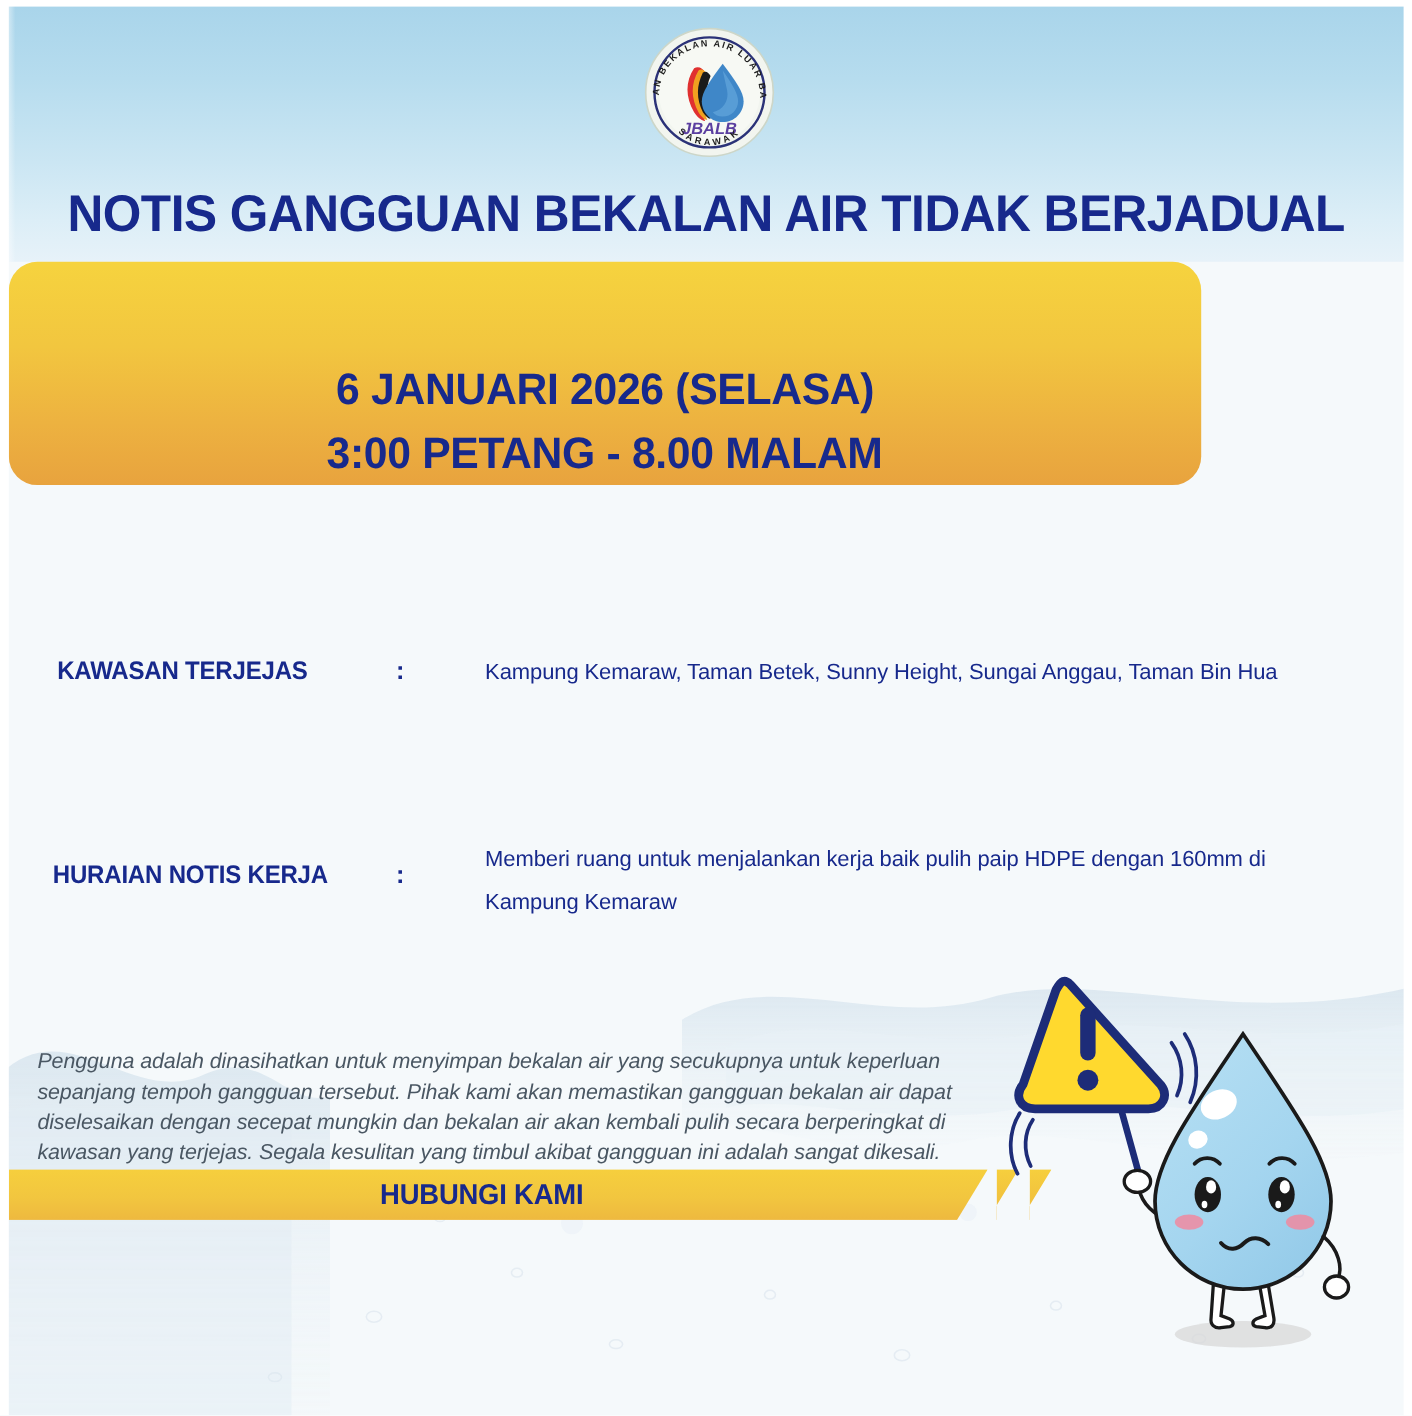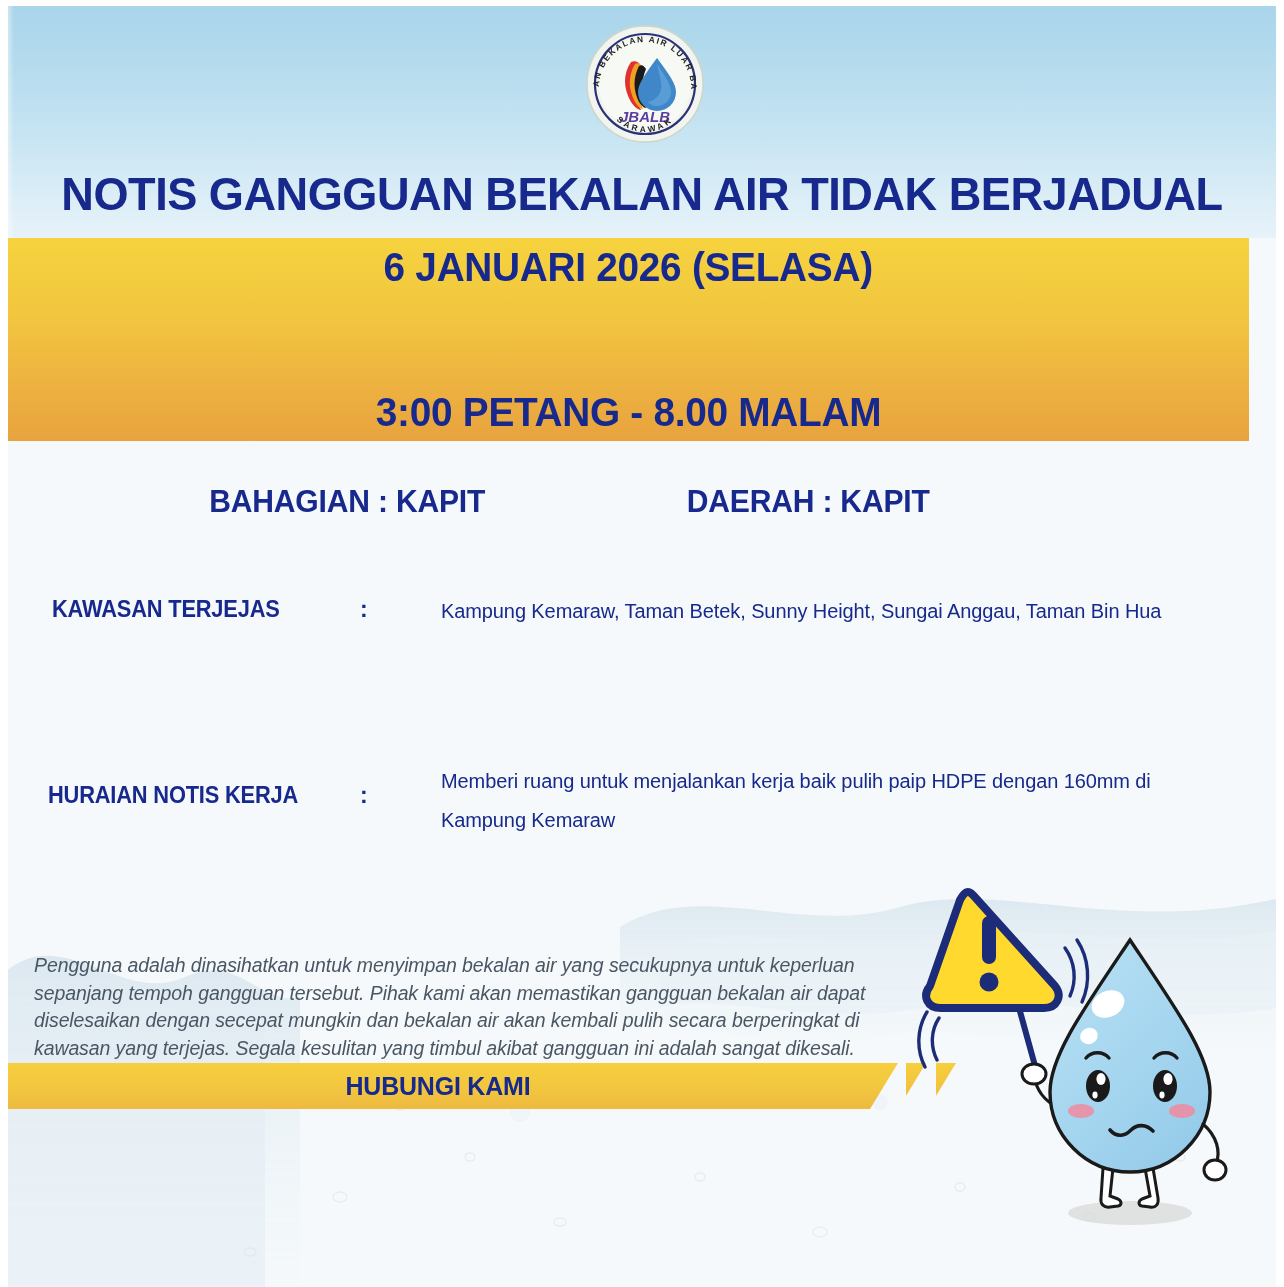--- a/index.html
+++ b/index.html
@@ -42,24 +42,24 @@
     text-align: center;
     font-size: 47px; font-weight: bold;
     letter-spacing: -0.5px;
     color: #17298c;
     transform: scaleX(0.96);
     white-space: nowrap;
   }
 
   
   .date-banner {
-    position: absolute; left: 8px; top: 238px; width: 1241px; height: 203px;
+    position: absolute; left: 8px; top: 238px; width: 1084px; height: 203px;
     background: linear-gradient(180deg, #f6d33e 0%, #f2c63f 38%, #edb240 72%, #e8a33e 100%);
     display: flex; flex-direction: column;
-    align-items: center; justify-content: space-between;
+    align-items: center; justify-content: flex-end; border-radius: 26px;
   }
   .date-line {
     font-size: 40px; font-weight: bold; color: #17298c;
     letter-spacing: -0.3px; line-height: 1.45;
     transform: scaleX(0.97);
     white-space: nowrap;
   }
 
   
   .splash {
@@ -207,24 +207,20 @@
       <ellipse cx="400" cy="250" rx="5" ry="3.5"></ellipse>
         <ellipse cx="1180" cy="300" rx="5" ry="4"></ellipse>
     </g>
     <g fill="#e8f0f6" opacity="0.7">
       <circle cx="520" cy="255" r="10"></circle>
         <circle cx="880" cy="245" r="8"></circle>
         <circle cx="1130" cy="265" r="9"></circle>
     </g>
   </svg>
 
-  <div class="region-row">
-    <div class="region-item region-bahagian">BAHAGIAN : KAPIT</div>
-    <div class="region-item region-daerah">DAERAH : KAPIT</div>
-  </div>
 
   <div class="detail-row" id="row-kawasan">
     <div class="lbl">KAWASAN TERJEJAS</div>
     <div class="colon">:</div>
     <div class="val">Kampung Kemaraw, Taman Betek, Sunny Height, Sungai Anggau, Taman Bin Hua</div>
   </div>
 
   <div class="detail-row" id="row-huraian">
     <div class="lbl">HURAIAN NOTIS KERJA</div>
     <div class="colon">:</div>

